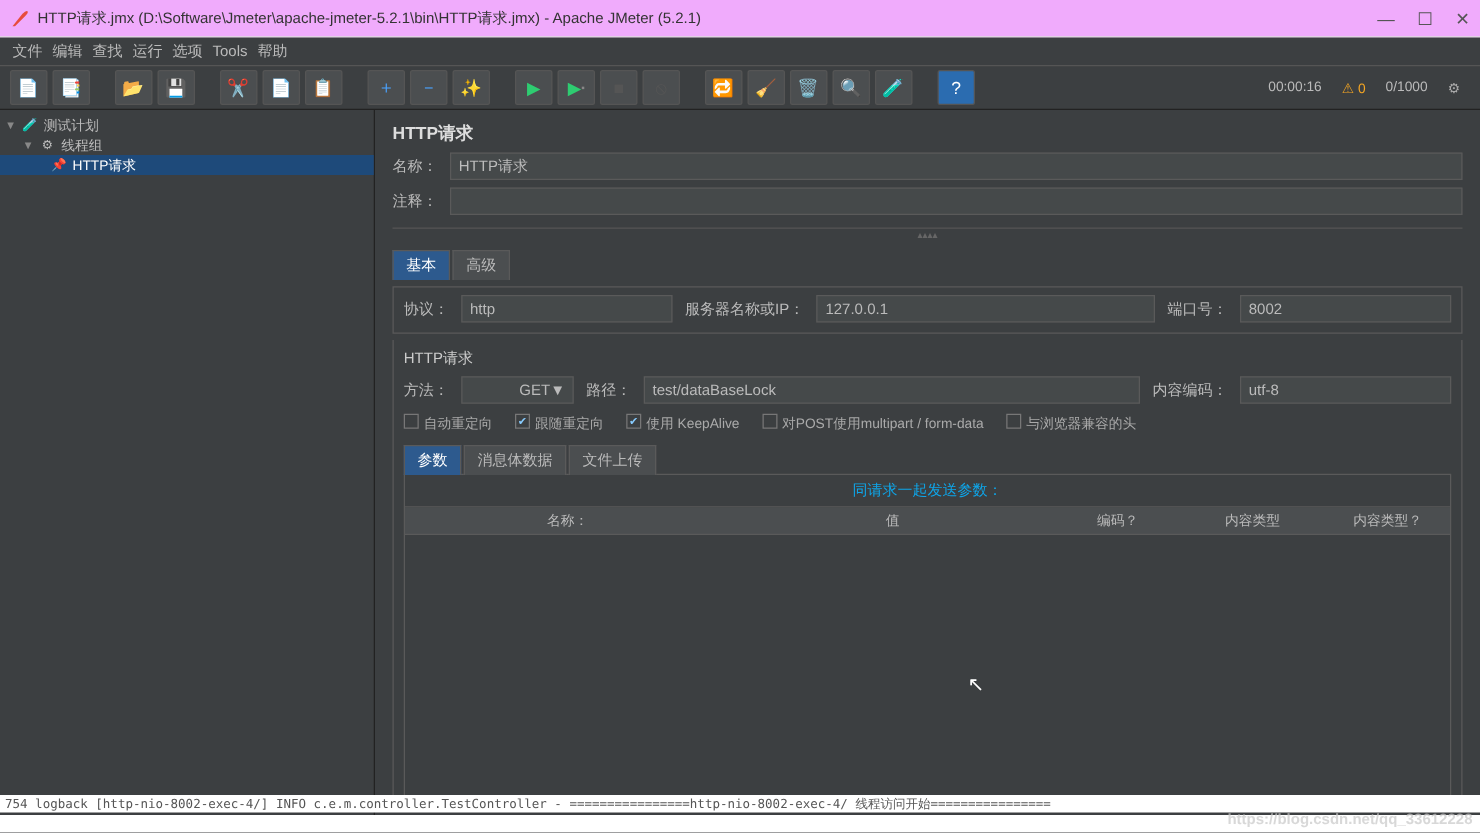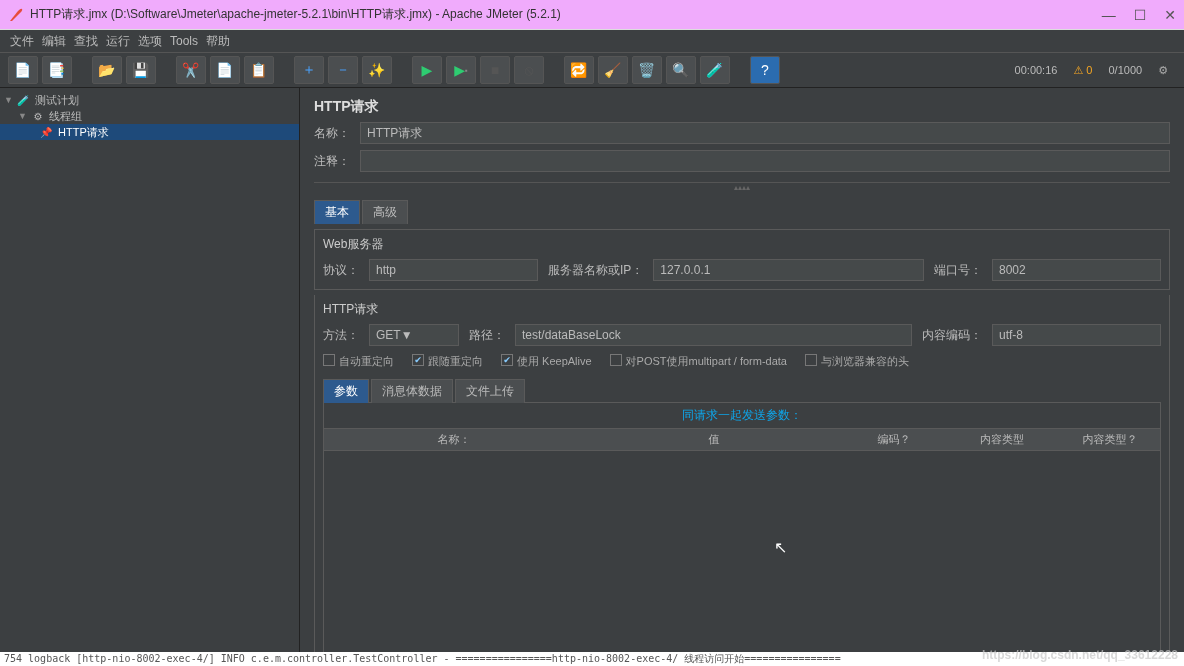--- a/index.html
+++ b/index.html
@@ -35,22 +35,22 @@
 .checks .cb { display: flex; align-items: flex-start; gap: 4px; }
 .checks .box { width: 12px; height: 12px; border: 1px solid #777; background: #3c3f41; display: inline-flex; align-items: center; justify-content: center; font-size: 9px; color: #8cf; }
 .checks .box.on::after { content: "✔"; }
 .subtabbar { display: flex; gap: 2px; margin-top: 10px; }
 .table-wrap { flex: 1; border: 1px solid #5a5a5a; display: flex; flex-direction: column; margin-top: -1px; min-height: 260px; }
 .tbl-caption { text-align: center; padding: 4px 0; color: #0ea5e9; font-size: 12px; border-bottom: 1px solid #5a5a5a; }
 .tbl-head { display: flex; background: #4b4e50; border-bottom: 1px solid #5a5a5a; }
 .tbl-head .th { padding: 3px 6px; font-size: 11px; color: #bbb; text-align: center; }
 .tbl-body { flex: 1; }
 .watermark { position: absolute; right: 6px; bottom: 4px; color: rgba(200,200,200,0.7); font-size: 12px; font-weight: bold; }
-.console-strip { position: absolute; bottom: 0; left: 0; right: 0; height: 14px; font-family: monospace; font-size: 10px; color: #555; overflow: hidden; padding-left: 4px; white-space: nowrap; background: #fff; }
-.select { width: 90px; height: 22px; background: #45494a; border: 1px solid #5a5a5a; display: flex; align-items: center; justify-content: flex-start; padding: 0 6px; color: #bbb; font-size: 12px; }
+.console-strip { position: absolute; bottom: 16px; left: 0; right: 0; height: 14px; font-family: monospace; font-size: 10px; color: #555; overflow: hidden; padding-left: 4px; white-space: nowrap; background: #fff; }
+.select { width: 90px; height: 22px; background: #45494a; border: 1px solid #5a5a5a; display: flex; align-items: center; justify-content: flex-end; padding: 0 6px; color: #bbb; font-size: 12px; }
 .divider { height: 4px; border-top: 1px solid #555; margin: 4px 0; position: relative; text-align:center; color:#666; font-size:8px; }
 .feather svg { width:16px; height:16px; }
 .th1 { flex: 0 0 260px; }
 .th2 { flex: 0 0 260px; }
 .th3 { flex: 0 0 100px; }
 .th4 { flex: 1; }
 .th5 { flex: 0 0 100px; }
 .cursor { position:absolute; left:774px; top:538px; font-size:16px; color:#fff; pointer-events:none; }
 .toolbar .status .warn { color:#f5a623; }
 </style>
@@ -146,21 +146,20 @@
       <input class="txt" value="" style="">
     </div>
     <div class="divider">▴▴▴▴</div>
 
     <div class="tabbar">
       <div class="tab active">基本</div>
       <div class="tab">高级</div>
     </div>
 
     <div class="section">
-      <div class="section-title">Web服务器</div>
       <div class="frow">
         <label>协议：</label>
         <input class="txt" style="flex: 0 0 100px;" value="http">
         <label>服务器名称或IP：</label>
         <input class="txt" value="127.0.0.1" style="">
         <label>端口号：</label>
         <input class="txt" style="flex: 0 0 130px;" value="8002">
       </div>
     </div>
 

